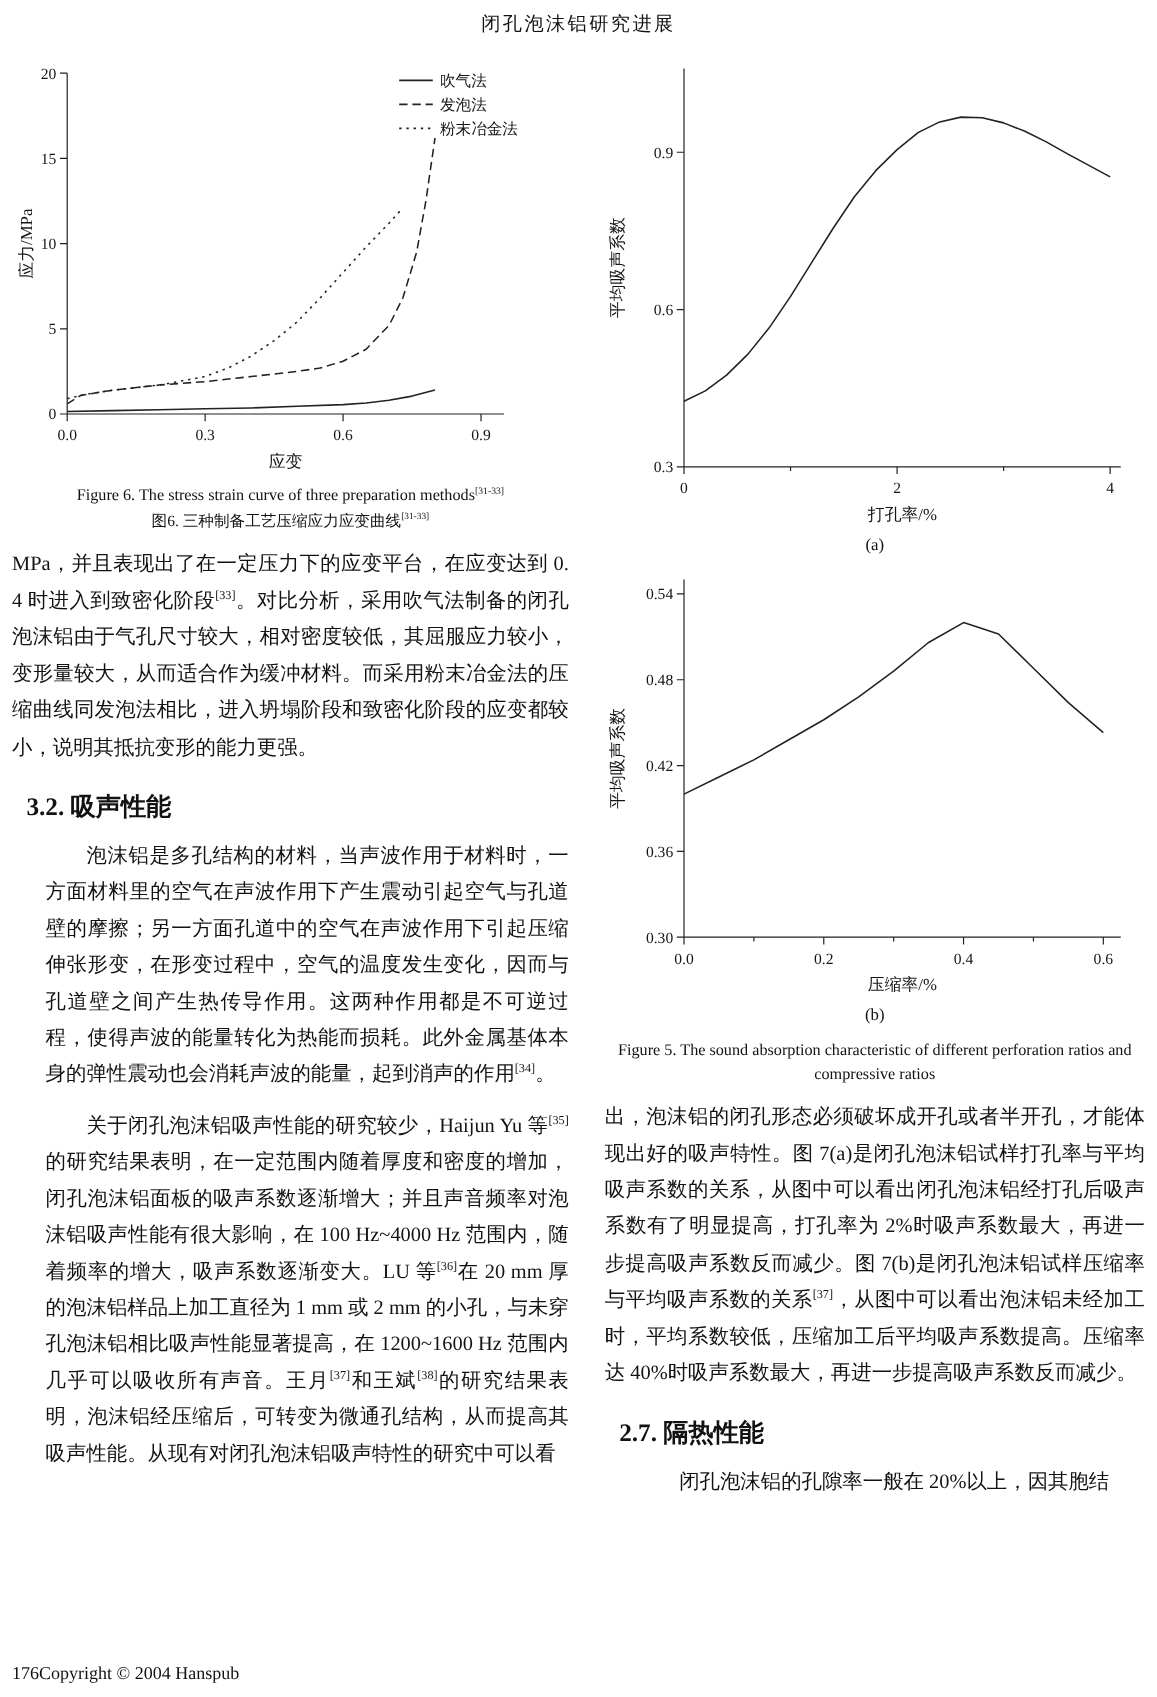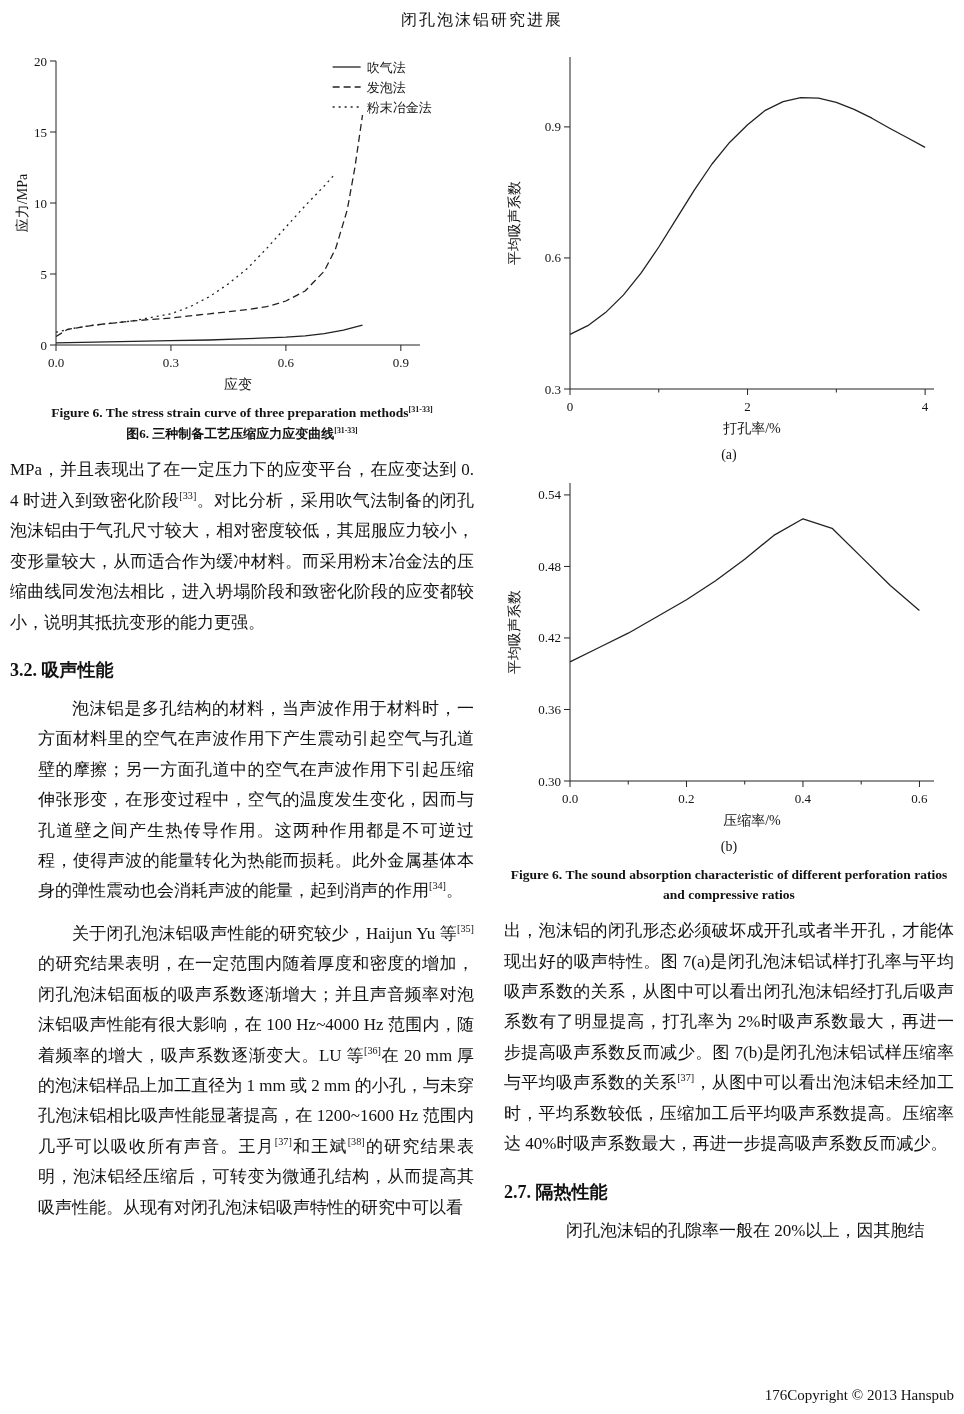--- a/index.html
+++ b/index.html
@@ -8,35 +8,35 @@
     width:964px; height:1414px; position:relative;
     font-family:"Liberation Serif","DejaVu Serif",serif;
     color:#121212; overflow:hidden;
   }
   .page { position:relative; width:964px; height:1414px; padding:8px 10px 0 10px; }
   .running-title { text-align:center; font-size:16px; letter-spacing:2px; padding-top:2px; }
   .columns { display:flex; gap:30px; margin-top:16px; }
   .col-left  { width:466px; }
   .col-right { width:452px; }
   figure { margin:0; text-align:center; }
-  .fig-caption { text-align:center; font-weight:bold; margin-top:4px; line-height:1.45; }
+  .fig-caption { text-align:center; font-weight:normal; margin-top:4px; line-height:1.45; }
   .cap-en { font-size:13.5px; }
   .cap-zh { font-size:13px; margin-top:2px; }
   .body-text {
     font-size:17px; line-height:1.79; text-align:justify;
     margin-top:12px; word-break:break-all;
   }
   .body-text.cont { }
   .indent { text-indent:2em;margin-left:28px; }
   sup { font-size:0.6em; vertical-align:super; line-height:0; }
-  h3.section { font-size:18px; font-weight:bold; margin:20px 0 4px 0; }
+  h3.section { font-size:21px; font-weight:bold; margin:20px 0 4px 12px; }
   .sublabel { text-align:center; font-size:14px; margin:0 0 10px 0; }
   .footer {
     position:absolute; left:10px; right:10px; bottom:10px;
-    display:flex; justify-content:flex-end; font-size:15px;
+    display:flex; justify-content:flex-start; font-size:15px;
   }
   svg.chart { display:block; margin:0 auto; }
   svg text { font-family:"Liberation Serif","DejaVu Serif",serif; fill:#141414; }
   svg .tick { font-size:13px; }
   svg .axis-label { font-size:14px; }
   svg .axis { stroke:#222; stroke-width:1; fill:none; }
   svg .series-line { stroke:#222; stroke-width:1.3; fill:none; stroke-linejoin:round; }
 </style>
 </head>
 <body>
@@ -144,31 +144,31 @@
             <line x1="66" y1="93.44000000000005" x2="60" y2="93.44000000000005" class="axis"></line>
             <text x="57" y="97.94000000000005" text-anchor="end" class="tick">0.48</text>
             <line x1="66" y1="21.920000000000016" x2="60" y2="21.920000000000016" class="axis"></line>
             <text x="57" y="26.420000000000016" text-anchor="end" class="tick">0.54</text>
             <text x="248" y="352" text-anchor="middle" class="axis-label">压缩率/%</text>
             <text text-anchor="middle" class="axis-label" transform="translate(15,159) rotate(-90)">平均吸声系数</text>
             <polyline points="66.0,188.8 95.1,174.5 124.2,160.2 153.4,143.5 182.5,126.8 211.6,107.7 240.7,86.3 269.8,62.4 299.0,45.8 328.1,55.3 357.2,83.9 386.3,112.5 415.4,137.5" class="series-line" stroke-dasharray=""></polyline>
           </svg>
         <div class="sublabel">(b)</div>
         <figcaption class="fig-caption">
-          <div class="cap-en">Figure 6. The sound absorption characteristic of different perforation ratios and compressive ratios</div>
+          <div class="cap-en">Figure 5. The sound absorption characteristic of different perforation ratios and compressive ratios</div>
         </figcaption>
       </figure>
 
       <p class="body-text cont">出，泡沫铝的闭孔形态必须破坏成开孔或者半开孔，才能体现出好的吸声特性。图 7(a)是闭孔泡沫铝试样打孔率与平均吸声系数的关系，从图中可以看出闭孔泡沫铝经打孔后吸声系数有了明显提高，打孔率为 2%时吸声系数最大，再进一步提高吸声系数反而减少。图 7(b)是闭孔泡沫铝试样压缩率与平均吸声系数的关系<sup>[37]</sup>，从图中可以看出泡沫铝未经加工时，平均系数较低，压缩加工后平均吸声系数提高。压缩率达 40%时吸声系数最大，再进一步提高吸声系数反而减少。</p>
 
       <h3 class="section">2.7. 隔热性能</h3>
 
       <p class="body-text indent">闭孔泡沫铝的孔隙率一般在 20%以上，因其胞结</p>
     </div>
 
   </div>
 
   <div class="footer">
     <span>176</span>
-    <span>Copyright © 2013 Hanspub</span>
+    <span>Copyright © 2004 Hanspub</span>
   </div>
 
 </div>
 
 </body></html>

